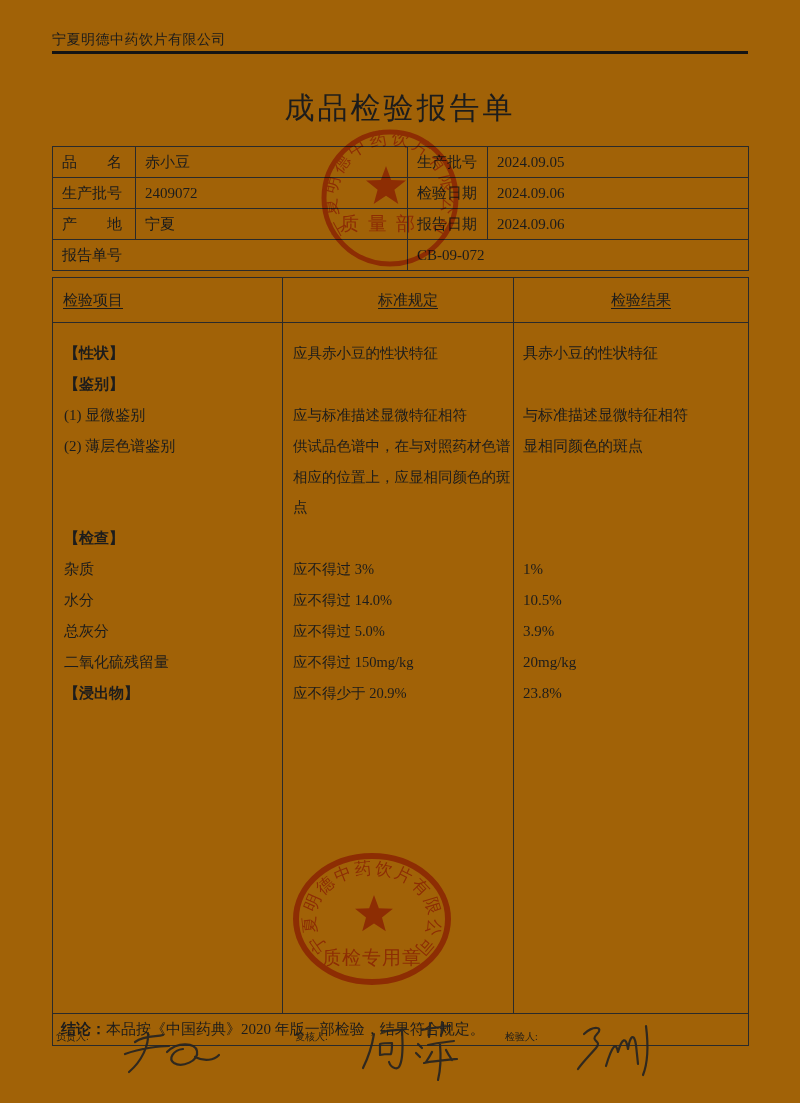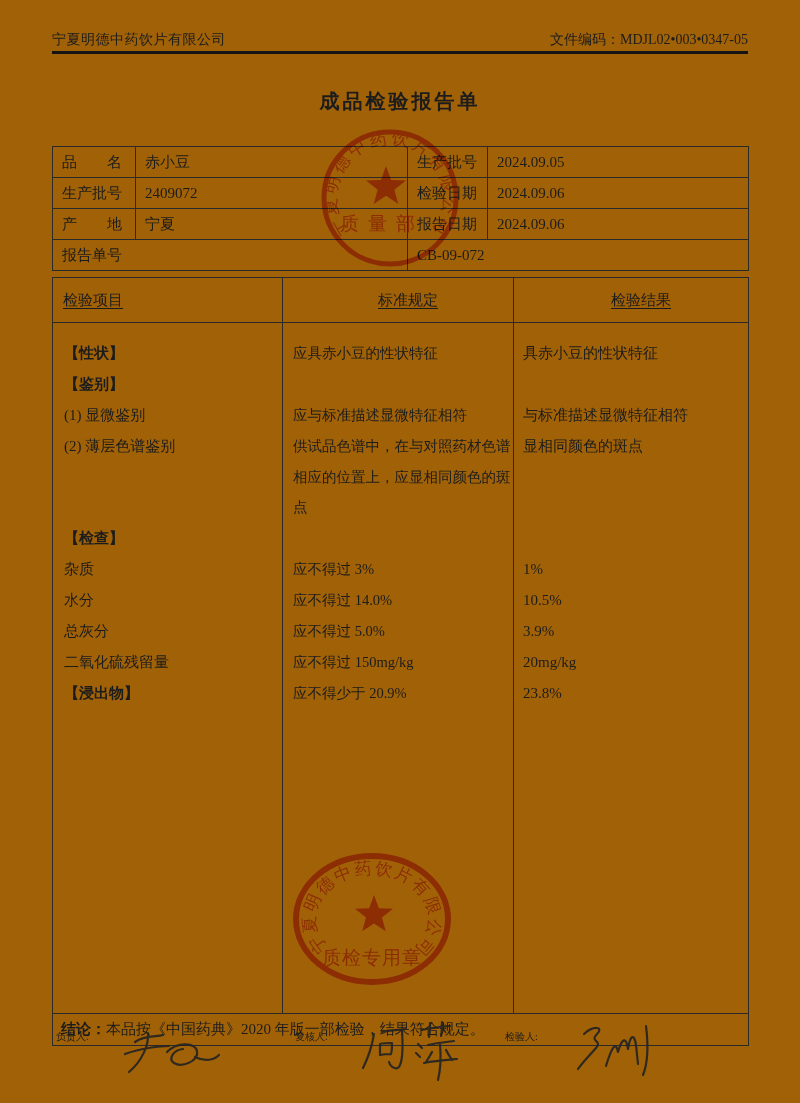--- a/index.html
+++ b/index.html
@@ -6,21 +6,21 @@
   .page{
     position:relative;width:800px;height:1103px;margin:0 auto;background:#a16207;
     font-family:"Liberation Serif","DejaVu Serif",serif;color:#1c1c1c;overflow:hidden;
   }
   
   .co-name{position:absolute;left:52px;top:31px;font-size:14px;letter-spacing:.5px;}
   .file-code{position:absolute;right:52px;top:31px;font-size:14px;}
   .hdr-rule{position:absolute;left:52px;top:51px;width:696px;height:3px;background:#141414;}
   
   .title{position:absolute;left:0;top:88px;width:100%;margin:0;text-align:center;
-         font-size:20px;font-weight:bold;letter-spacing:3px;}
+         font-size:30px;font-weight:normal;letter-spacing:3px;}
   
   table{border-collapse:collapse;table-layout:fixed;}
   .info{position:absolute;left:52px;top:146px;width:696px;font-size:15px;}
   .info td{border:1.5px solid #2a2a2a;height:30px;padding:0 2px 0 9px;overflow:hidden;white-space:nowrap;}
   
   .main{position:absolute;left:52px;top:277px;width:696px;font-size:15px;}
   .main th,.main td{border:1.5px solid #2a2a2a;}
   .main th{height:42px;font-weight:normal;text-align:center;padding-left:21px;}
   .main th.first{text-align:left;padding-left:10px;}
   .main th span{text-decoration:underline;text-underline-offset:3px;}
@@ -38,23 +38,20 @@
   svg.sig path{fill:none;stroke:#222;stroke-width:2.2;stroke-linecap:round;stroke-linejoin:round;opacity:.9;}
   
   svg.stamp{position:absolute;mix-blend-mode:multiply;opacity:.82;}
 </style>
 </head>
 <body>
 
 <div class="page">
 
   <div class="co-name">宁夏明德中药饮片有限公司</div>
-  <div class="file-code">
-    <span>文件编码：</span><span>MDJL02•003•0347-05</span>
-  </div>
   <div class="hdr-rule"></div>
 
   <h1 class="title">成品检验报告单</h1>
 
   <table class="info">
     <colgroup>
         <col style="width:83px">
         <col style="width:272px">
         <col style="width:80px">
         <col style="width:261px">

